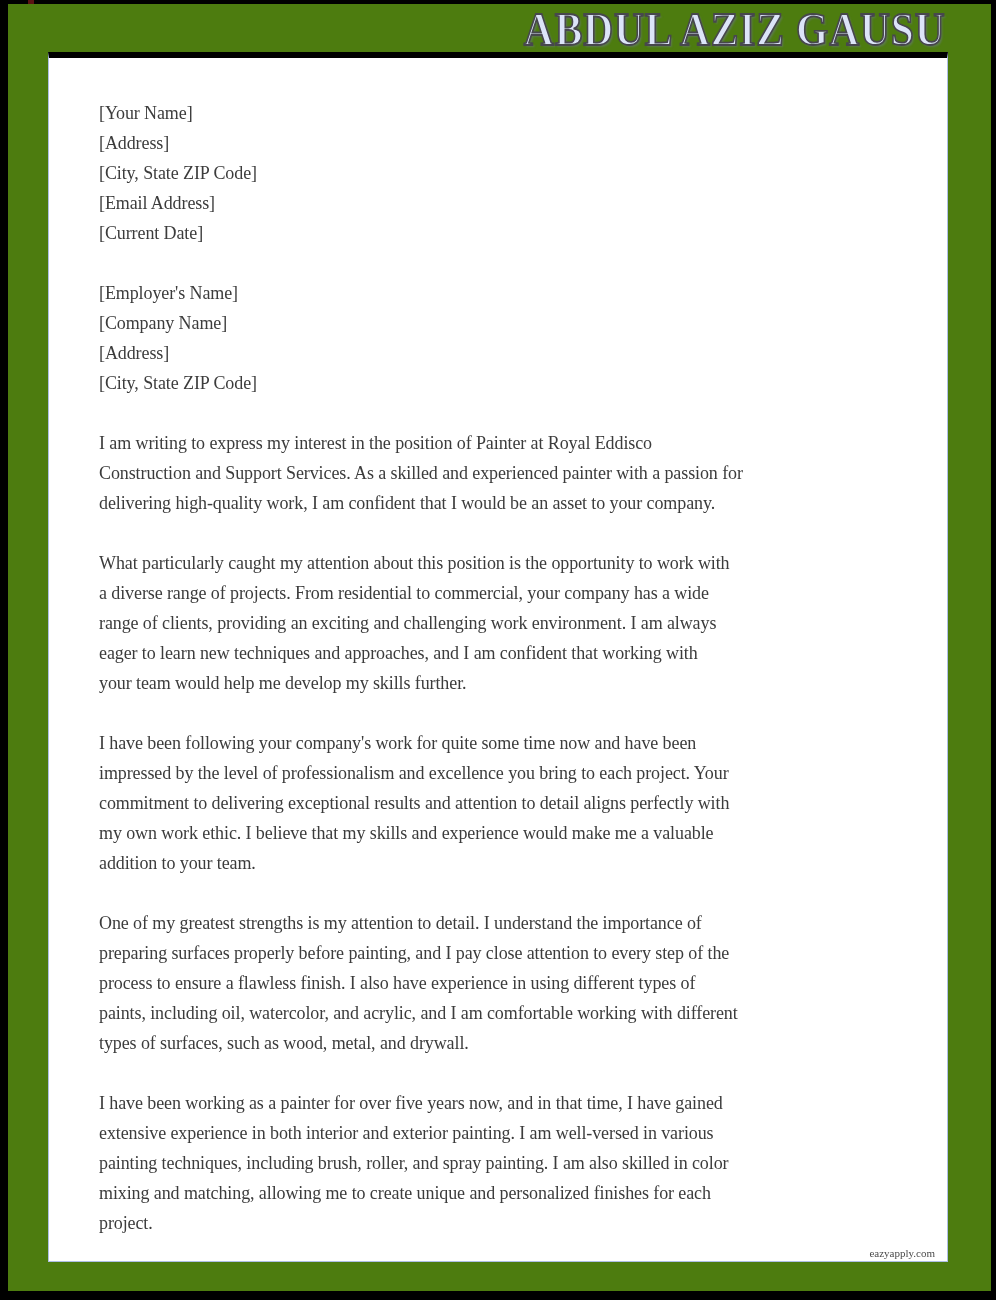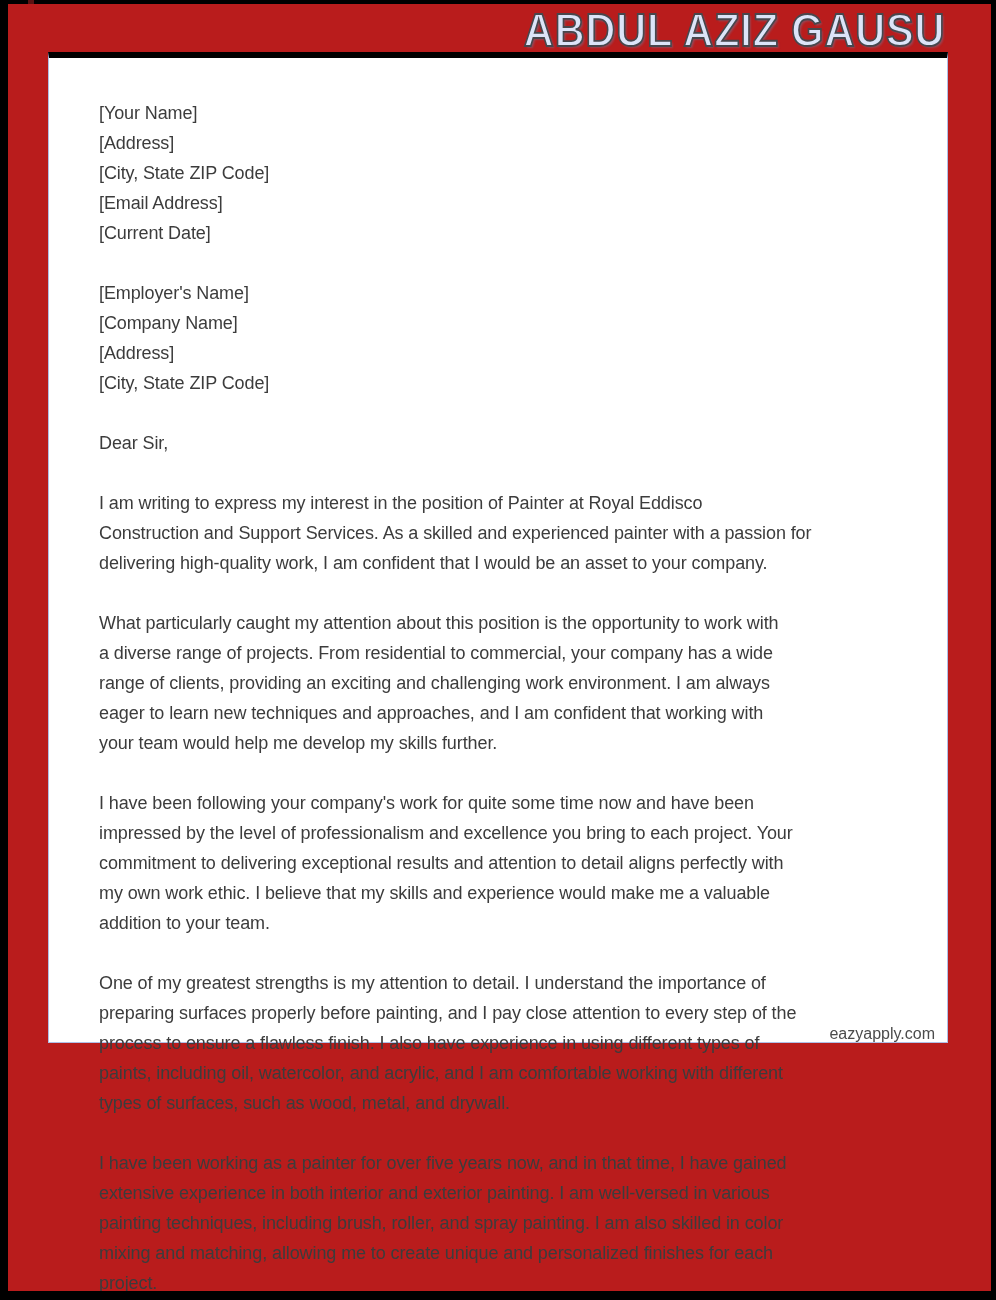--- a/index.html
+++ b/index.html
@@ -23,22 +23,23 @@
     height: 4px;
     background: #5a1212;
   }
   
   .canvas {
     position: absolute;
     left: 8px;
     top: 4px;
     width: 983px;
     height: 1287px;
-    background: #b91c1c;
+    background: #4d7c0f;
     overflow: hidden;
+    font-family: Liberation Serif, serif;
   }
   
   .header-name {
     position: absolute;
     top: 1px;
     right: 46px;
     margin: 0;
     font-size: 46px;
     font-weight: 600;
     line-height: 50px;
@@ -54,21 +55,21 @@
       -webkit-text-stroke: 1.8px #47474d;
       text-shadow: 2px 2px 2px rgba(110, 120, 150, 0.45);
     }
   }
   
   .doc {
     position: absolute;
     left: 40px;
     top: 48px;
     width: 900px;
-    height: 991px;
+    height: 1210px;
     box-sizing: border-box;
     background: #ffffff;
     border: 1px solid #afbfe6;
     border-top: 6px solid #000000;
     overflow: visible;
   }
   .content {
     padding: 40px 48px 0 50px;
     font-size: 18px;
     line-height: 30px;
@@ -76,21 +77,21 @@
     color: #3c3c3c;
   }
   .block {
     margin: 0 0 30px 0;
     white-space: pre-line;
   }
   .watermark {
     position: absolute;
     right: 12px;
     bottom: 0px;
-    font-size: 16px;
+    font-size: 11px;
     line-height: 16px;
     letter-spacing: 0;
     color: #4b4b4b;
   }
 </style>
 </head>
 <body>
 
 <div class="top-mark"></div>
 
@@ -106,21 +107,20 @@
 [Address]
 [City, State ZIP Code]
 [Email Address]
 [Current Date]</div>
 
       <div class="block">[Employer's Name]
 [Company Name]
 [Address]
 [City, State ZIP Code]</div>
 
-      <div class="block">Dear Sir,</div>
 
       <p class="block">I am writing to express my interest in the position of Painter at Royal Eddisco
 Construction and Support Services. As a skilled and experienced painter with a passion for
 delivering high-quality work, I am confident that I would be an asset to your company.</p>
 
       <p class="block">What particularly caught my attention about this position is the opportunity to work with
 a diverse range of projects. From residential to commercial, your company has a wide
 range of clients, providing an exciting and challenging work environment. I am always
 eager to learn new techniques and approaches, and I am confident that working with
 your team would help me develop my skills further.</p>

